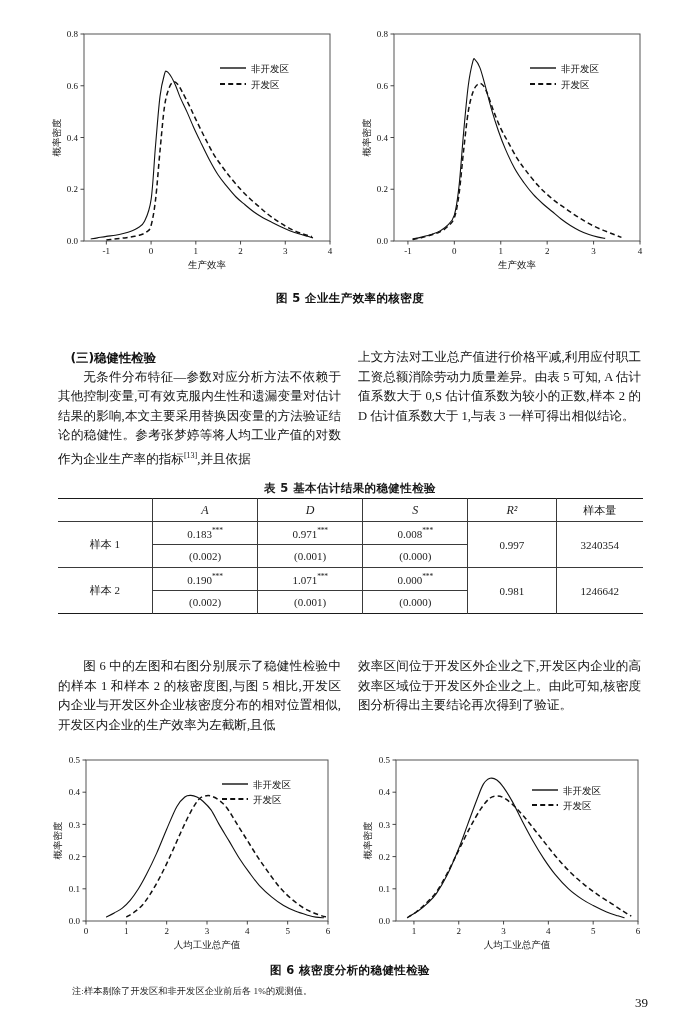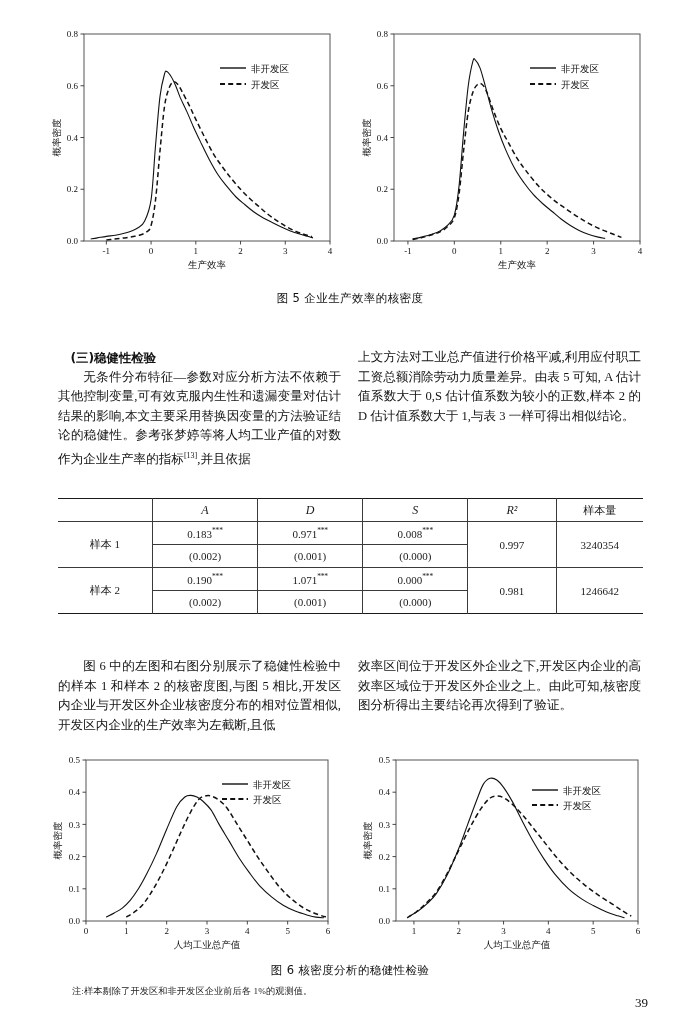--- a/index.html
+++ b/index.html
@@ -34,21 +34,21 @@
     position: relative;
   }
   .chart-svg { display: block; }
 
   
   .fig-caption {
     position: absolute;
     width: 100%;
     text-align: center;
     font-family: "DejaVu Sans", "Liberation Sans", sans-serif;
-    font-weight: normal;
+    font-weight: bold;
     font-size: 11.5px;
     letter-spacing: 0.4px;
     color: #111;
   }
   .fig-note {
     position: absolute;
     left: 72px;
     font-size: 9.2px;
     color: #1c1c1c;
     letter-spacing: 0.1px;
@@ -217,20 +217,21 @@
 
   <div class="col" style="left:58px; top:348px;">
     <p class="subhead">(三)稳健性检验</p>
     <p class="indent2"><span>无条件分布特征—参数对应分析方法不依赖于其他控制变量,可有效克服内生性和遗漏变量对估计结果的影响,本文主要采用替换因变量的方法验证结论的稳健性。参考张梦婷等将人均工业产值的对数作为企业生产率的指标</span><span class="sup">[13]</span><span>,并且依据</span></p>
   </div>
 
   <div class="col" style="left:358px; top:348px;">
     <p>上文方法对工业总产值进行价格平减,利用应付职工工资总额消除劳动力质量差异。由表 5 可知, A 估计值系数大于 0,S 估计值系数为较小的正数,样本 2 的 D 估计值系数大于 1,与表 3 一样可得出相似结论。</p>
   </div>
 
+  <div class="tbl-title" style="top:481px;">表 5   基本估计结果的稳健性检验</div>
 
   <table class="data" style="top:498px;">
     <thead>
       <tr class="bd-top bd-thin-b">
         <th style="width:95px;"></th>
         <th class="vline-l hdr-ital" style="width:105px;">A</th>
         <th class="vline-l hdr-ital" style="width:105px;">D</th>
         <th class="vline-l hdr-ital" style="width:105px;">S</th>
         <th class="vline-l hdr-ital" style="width:88px;">R²</th>
         <th class="vline-l" style="width:87px;">样本量</th>

